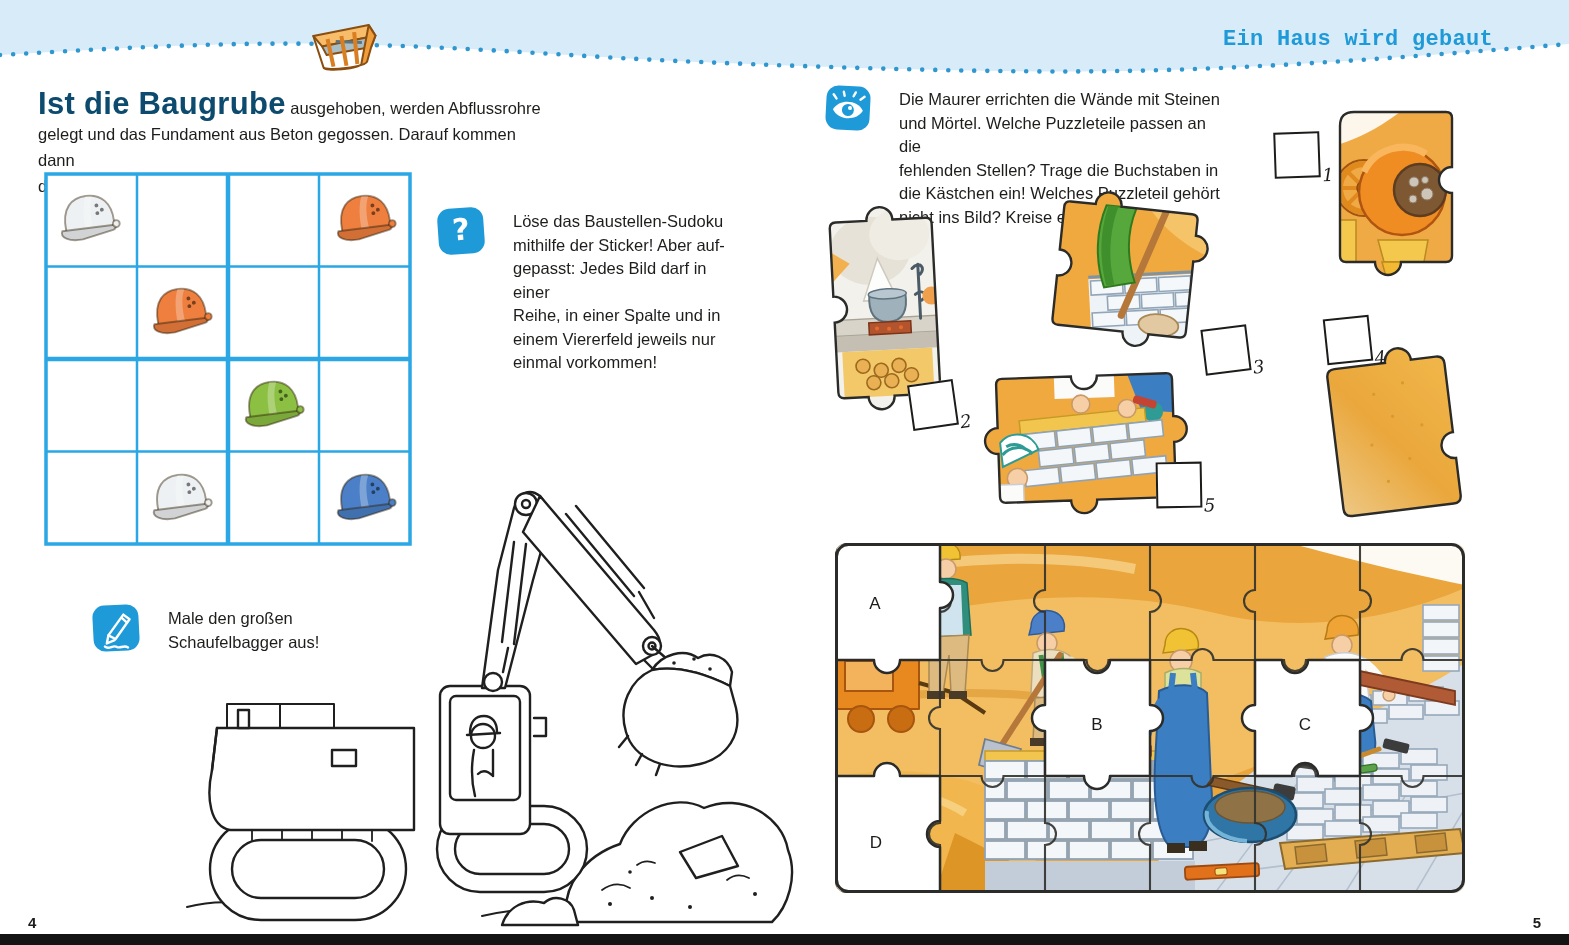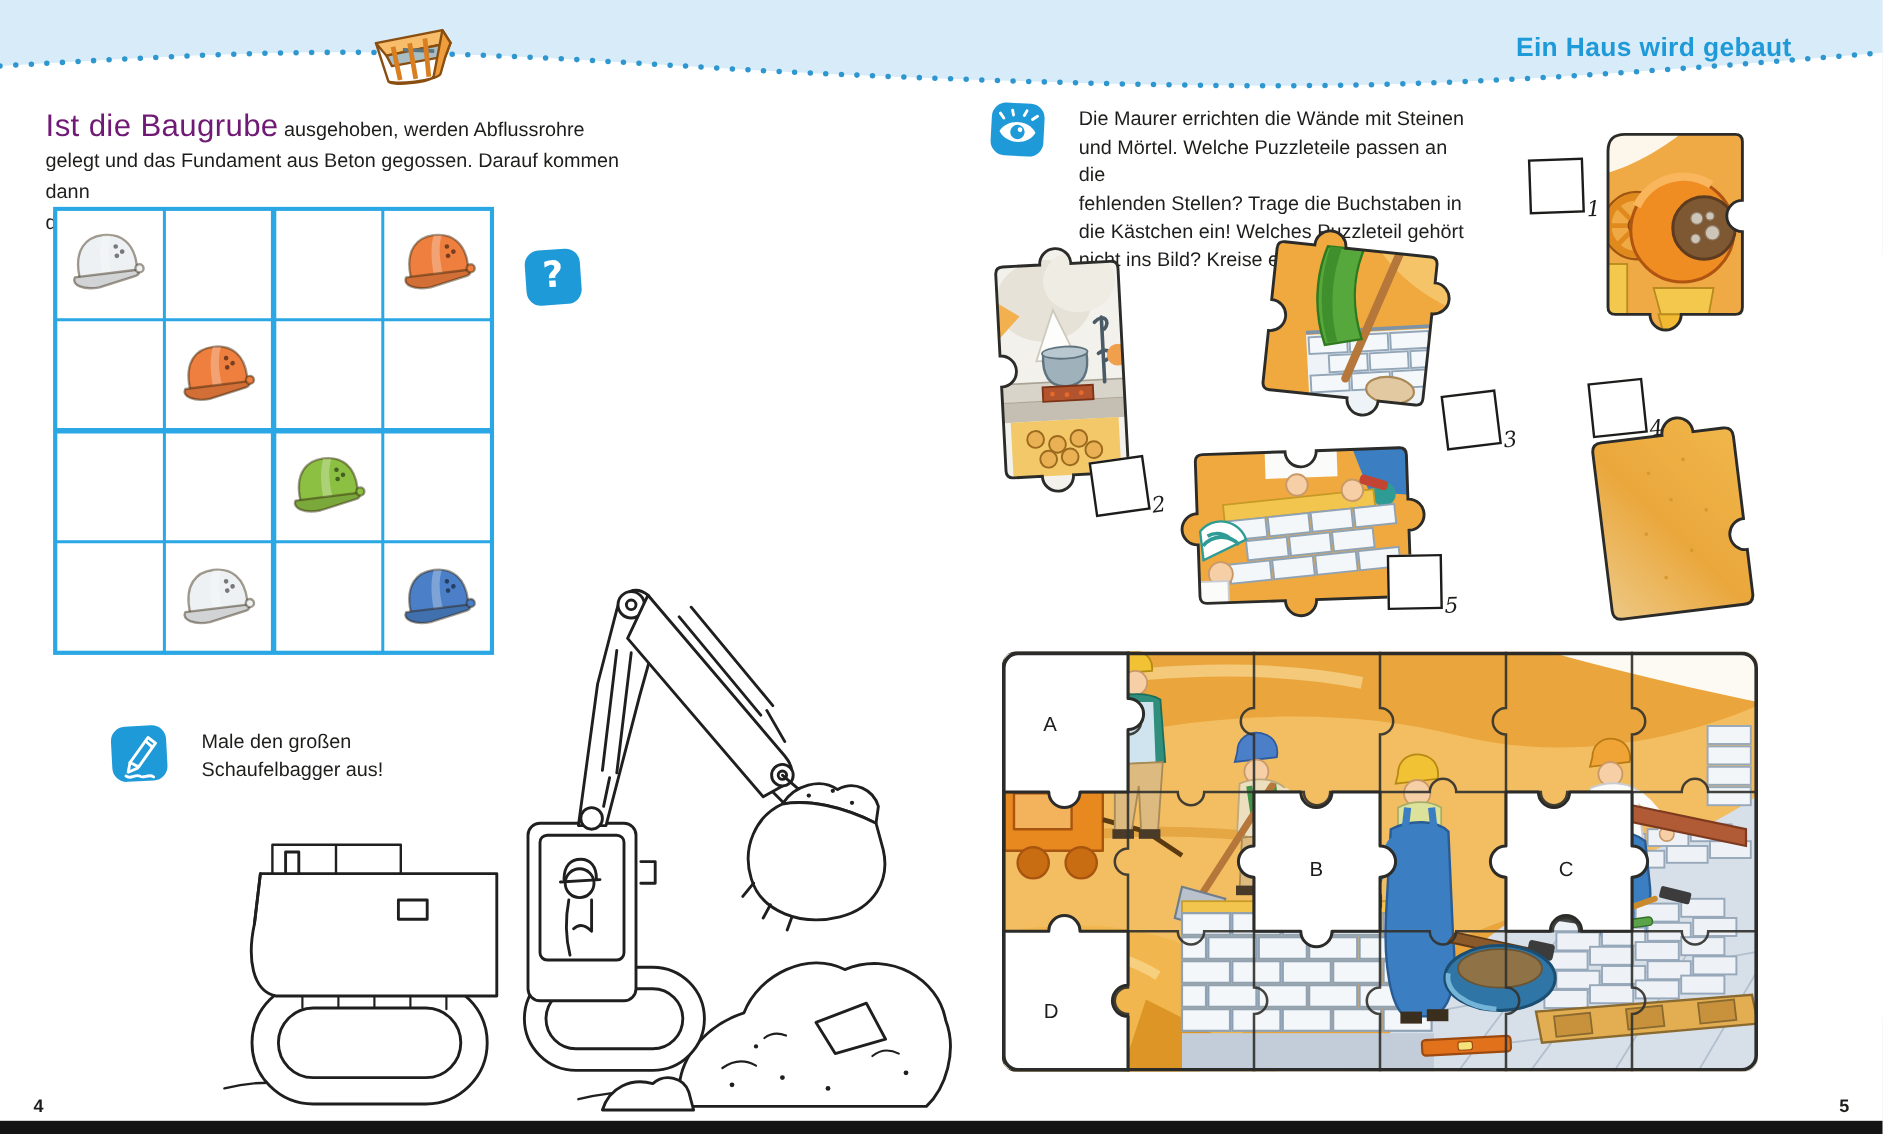--- a/index.html
+++ b/index.html
@@ -2,24 +2,24 @@
 <html><head>
 <meta charset="utf-8">
 <style>
   html,body{margin:0;padding:0;background:#e9e9e9;}
   .spread{position:relative;width:1569px;height:945px;background:#ffffff;overflow:hidden;
           font-family:"Liberation Sans",sans-serif;color:#1d1d1b;}
   .abs{position:absolute;}
   
   .band-svg{position:absolute;left:0;top:0;}
   .header-title{position:absolute;right:76px;top:27px;width:420px;text-align:right;
-    font-size:22px;font-weight:bold;color:#1f9ad8;letter-spacing:.3px;}
+    font-size:22px;font-weight:bold;color:#1f9ad8;letter-spacing:.3px;font-family:Liberation Mono, monospace;}
   
   .intro{position:absolute;left:38px;top:70px;width:512px;line-height:26px;font-size:16.5px;}
-  .intro-title{font-size:26px;font-weight:normal;color:#701a75;letter-spacing:.3px;line-height:34px;}
+  .intro-title{font-size:31px;font-weight:bold;color:#0c4a6e;letter-spacing:.3px;line-height:34px;}
   .preline{white-space:pre-line;}
   
   .task{position:absolute;display:flex;gap:29px;align-items:flex-start;}
   .task-icon{width:46px;height:46px;border-radius:12px;background:#1f9ad8;flex:0 0 auto;
      display:flex;align-items:center;justify-content:center;color:#fff;}
   .task-text{font-size:16.5px;line-height:23.5px;padding-top:2px;}
   .qmark{font-size:30px;font-weight:bold;font-family:"DejaVu Sans",sans-serif;transform:translateY(-2px);}
   
   .helmet{position:absolute;width:70px;height:58px;}
   
@@ -99,20 +99,26 @@
       <use href="#helmet"></use>
     </svg>
   <svg class="helmet" style="left:331px;top:467px;color:#4b80c8;">
       <use href="#helmet"></use>
     </svg>
 
   <div class="task" style="left:438px;top:208px;width:300px;">
     <div class="task-icon" style="transform:rotate(-4deg);">
         <span class="qmark">?</span>
       </div>
+    <div class="task-text preline">Löse das Baustellen-Sudoku
+mithilfe der Sticker! Aber auf-
+gepasst: Jedes Bild darf in einer
+Reihe, in einer Spalte und in
+einem Viererfeld jeweils nur
+einmal vorkommen!</div>
   </div>
 
   <div class="task" style="left:50px;top:605px;width:280px;padding-left:43px;">
     <div class="task-icon" style="transform:rotate(-3deg);">
       <svg width="46" height="46" viewBox="0 0 46 46">
         <g stroke="#ffffff" stroke-width="2.4" fill="none" stroke-linecap="round" stroke-linejoin="round">
           <path d="M15 30 L31 10 L37 15 L22 34 Z"></path>
           <path d="M15 30 L13 38 L21 35"></path>
           <path d="M29 13 L34 18"></path>
           <path d="M11 41 C15 45 19 39 23 42 C26 44 30 40 34 43"></path>

